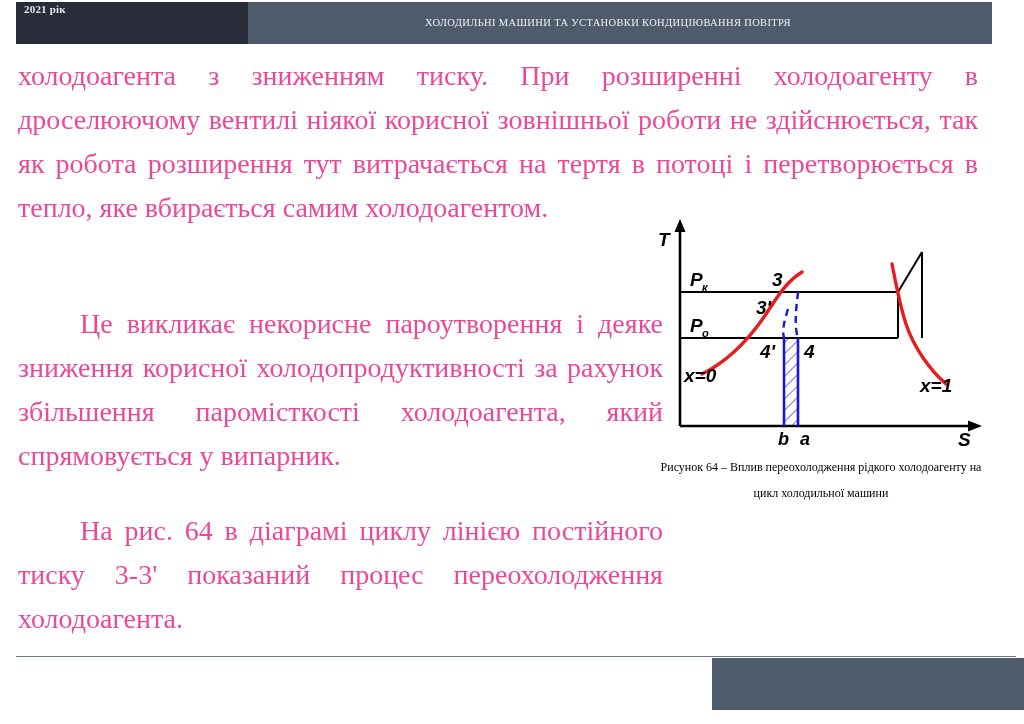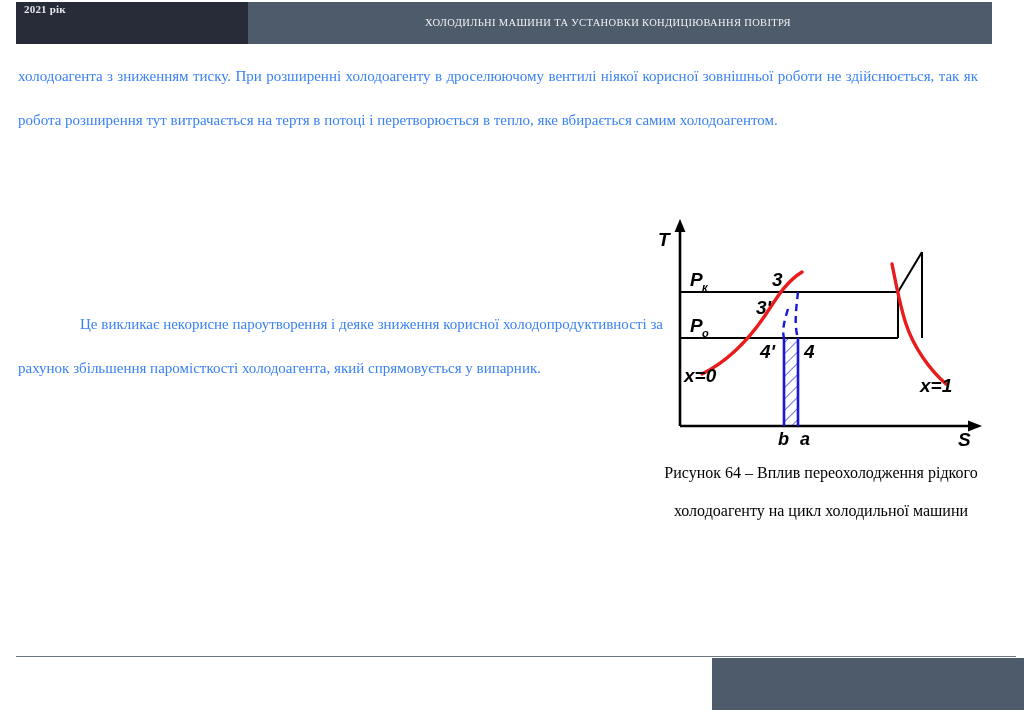--- a/index.html
+++ b/index.html
@@ -68,23 +68,23 @@
   
   #text-column {
     position: absolute;
     left: 18px;
     top: 54px;
     width: 960px;
   }
   .para {
     margin: 0;
     text-align: justify;
-    font-size: 15px;
+    font-size: 28px;
     line-height: 44px;
-    color: #3b82f6;
+    color: #ec4899;
     font-family: "Liberation Serif", "DejaVu Serif", serif;
   }
   #para-1 { width: 960px; }
   .para-indent { text-indent: 62px; }
 
   #para-2 {
     position: absolute;
     left: 0;
     top: 248px;
     width: 645px;
@@ -100,22 +100,22 @@
   #figure-block {
     position: absolute;
     left: 652px;
     top: 214px;
     width: 340px;
   }
   #diagram-svg { display: block; }
   #figure-caption {
     margin: 4px 0 0 0;
     text-align: center;
-    font-size: 16px;
-    line-height: 38px;
+    font-size: 12px;
+    line-height: 26px;
     color: #000;
     width: 338px;
     font-family: "Liberation Serif", "DejaVu Serif", serif;
   }
 
   
   #footer-rule {
     position: absolute;
     left: 16px;
     top: 656px;
@@ -138,20 +138,21 @@
 <div id="header-band">
   <div id="header-left-block"></div>
   <div id="header-right-block"></div>
   <div id="header-year">2021 рік</div>
   <div id="header-title">ХОЛОДИЛЬНІ МАШИНИ ТА УСТАНОВКИ КОНДИЦІЮВАННЯ ПОВІТРЯ</div>
 </div>
 
 <div id="text-column">
   <p class="para" id="para-1">холодоагента з зниженням тиску. При розширенні холодоагенту в дроселюючому вентилі ніякої корисної зовнішньої роботи не здійснюється, так як робота розширення тут витрачається на тертя в потоці і перетворюється в тепло, яке вбирається самим холодоагентом.</p>
   <p class="para para-indent" id="para-2">Це викликає некорисне пароутворення і деяке зниження корисної холодопродуктивності за рахунок збільшення паромісткості холодоагента, який спрямовується у випарник.</p>
+  <p class="para para-indent" id="para-3">На рис. 64 в діаграмі циклу лінією постійного тиску 3-3' показаний процес переохолодження холодоагента.</p>
 </div>
 
 <div id="figure-block">
   <svg id="diagram-svg" width="338" height="236" viewBox="0 0 338 236">
 
     <line x1="28" y1="212" x2="316" y2="212" stroke="#000" stroke-width="2.6"></line>
     <polygon points="316,206.5 330,212 316,217.5" fill="#000"></polygon>
     <line x1="28" y1="212" x2="28" y2="18" stroke="#000" stroke-width="2.6"></line>
     <polygon points="22.5,18 28,5 33.5,18" fill="#000"></polygon>
 

